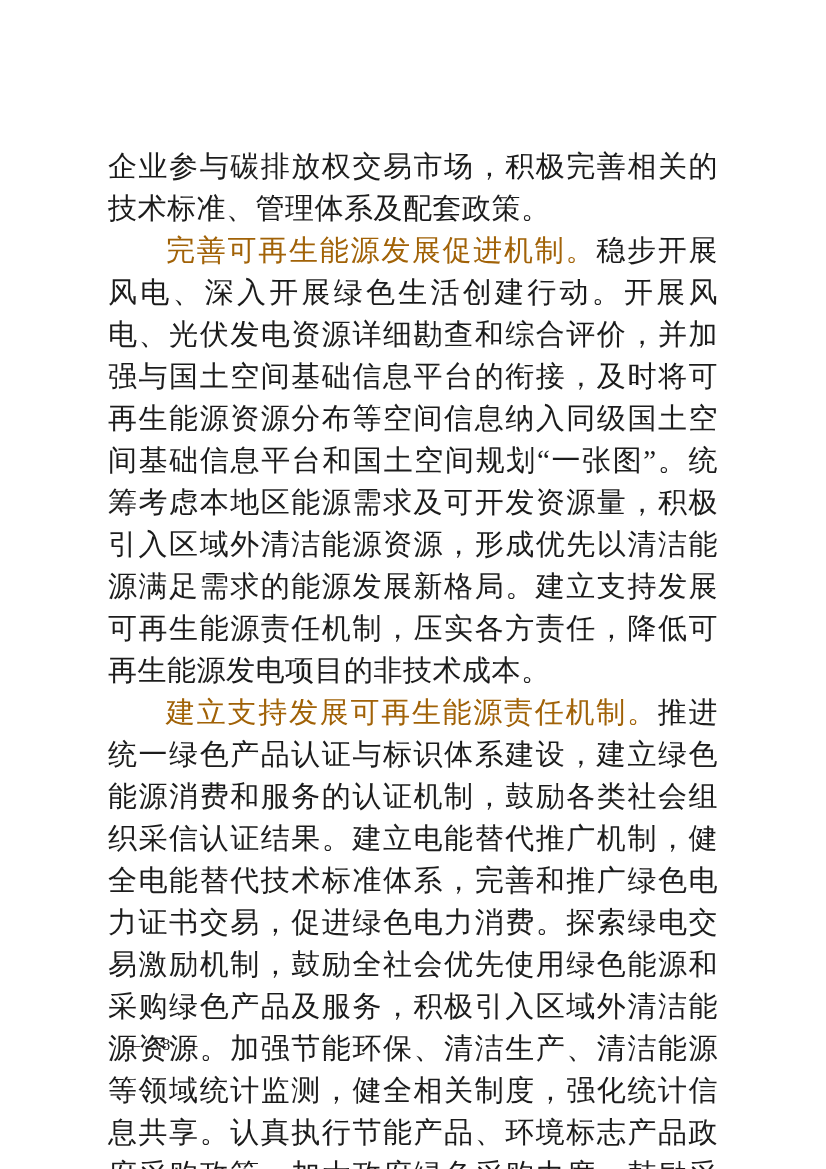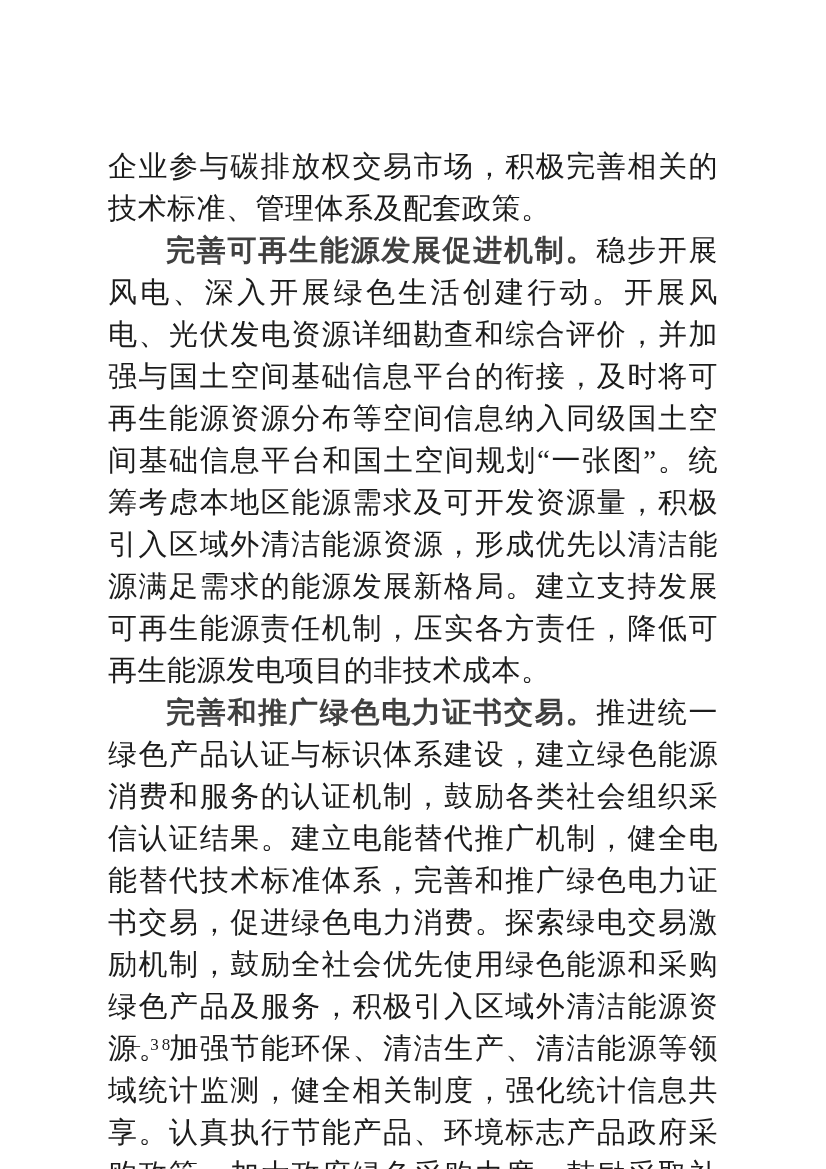--- a/index.html
+++ b/index.html
@@ -29,22 +29,22 @@
     letter-spacing: 0.5px;
     color: #1c1c1c;
     text-align: justify;
     text-justify: inter-ideograph;
     font-family: "Liberation Serif", "DejaVu Serif", serif;
   }
   .para.indent {
     text-indent: 2em;
   }
   .para .lead {
-    font-weight: bold;
-    color: #404040;
+    font-weight: normal;
+    color: #a16207;
     font-family: "Liberation Sans", "DejaVu Sans", sans-serif;
   }
   .page-footer {
     position: absolute;
     left: 123px;
     top: 1030px;
     font-size: 17px;
     line-height: 30px;
     letter-spacing: 3px;
     color: #1c1c1c;
@@ -55,21 +55,21 @@
 <body>
 
 <div class="page">
 
   <div class="body-text">
 
     <p class="para"><span>企业参与碳排放权交易市场，积极完善相关的技术标准、管理体系及配套政策。</span></p>
 
     <p class="para indent"><span class="lead">完善可再生能源发展促进机制。</span><span>稳步开展风电、深入开展绿色生活创建行动。开展风电、光伏发电资源详细勘查和综合评价，并加强与国土空间基础信息平台的衔接，及时将可再生能源资源分布等空间信息纳入同级国土空间基础信息平台和国土空间规划“一张图”。统筹考虑本地区能源需求及可开发资源量，积极引入区域外清洁能源资源，形成优先以清洁能源满足需求的能源发展新格局。建立支持发展可再生能源责任机制，压实各方责任，降低可再生能源发电项目的非技术成本。</span></p>
 
-    <p class="para indent"><span class="lead">完善和推广绿色电力证书交易。</span><span>推进统一绿色产品认证与标识体系建设，建立绿色能源消费和服务的认证机制，鼓励各类社会组织采信认证结果。建立电能替代推广机制，健全电能替代技术标准体系，完善和推广绿色电力证书交易，促进绿色电力消费。探索绿电交易激励机制，鼓励全社会优先使用绿色能源和采购绿色产品及服务，积极引入区域外清洁能源资源。加强节能环保、清洁生产、清洁能源等领域统计监测，健全相关制度，强化统计信息共享。认真执行节能产品、环境标志产品政府采购政策，加大政府绿色采购力度。鼓励采取补贴、积分奖励等方式引导企业和居民采购绿色产品。大力宣传节能及绿色消费理念，深入开展绿色生活创建行动。</span></p>
+    <p class="para indent"><span class="lead">建立支持发展可再生能源责任机制。</span><span>推进统一绿色产品认证与标识体系建设，建立绿色能源消费和服务的认证机制，鼓励各类社会组织采信认证结果。建立电能替代推广机制，健全电能替代技术标准体系，完善和推广绿色电力证书交易，促进绿色电力消费。探索绿电交易激励机制，鼓励全社会优先使用绿色能源和采购绿色产品及服务，积极引入区域外清洁能源资源。加强节能环保、清洁生产、清洁能源等领域统计监测，健全相关制度，强化统计信息共享。认真执行节能产品、环境标志产品政府采购政策，加大政府绿色采购力度。鼓励采取补贴、积分奖励等方式引导企业和居民采购绿色产品。大力宣传节能及绿色消费理念，深入开展绿色生活创建行动。</span></p>
 
   </div>
 
   <div class="page-footer">
     <span>— 38 —</span>
   </div>
 
 </div>
 
 </body></html>

